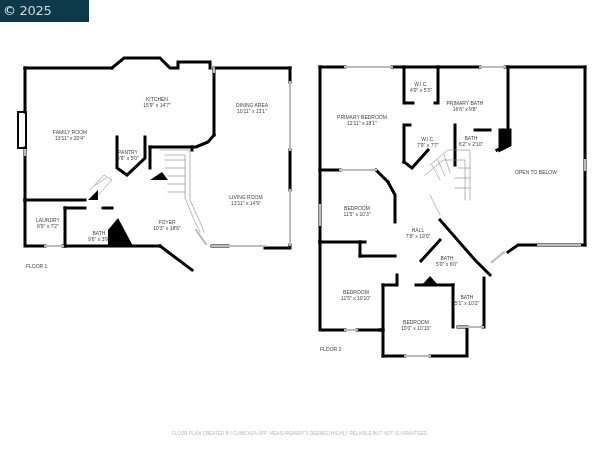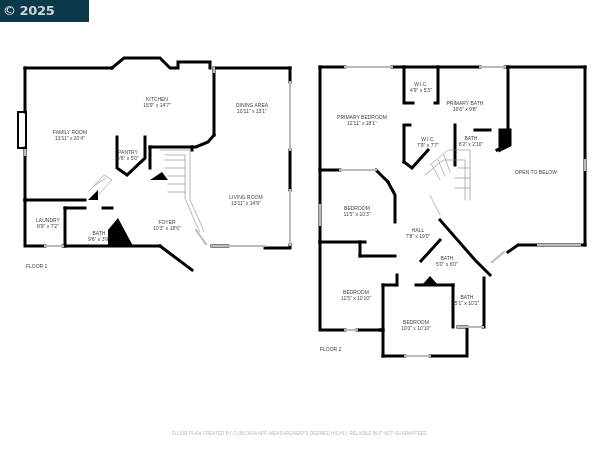--- a/index.html
+++ b/index.html
@@ -1,18 +1,18 @@
 <!DOCTYPE html>
 <html><head>
 <meta charset="utf-8">
 <style>
   html, body { margin: 0; padding: 0; background: #ffffff; }
   body { width: 600px; height: 450px; position: relative; overflow: hidden; font-family: "Liberation Sans", sans-serif; }
   .badge { position: absolute; left: 0; top: 0; width: 89px; height: 22px; background: #0d3a4a; color: #ffffff; font-family: "DejaVu Sans", sans-serif; font-size: 13px; line-height: 22px; padding-left: 3px; box-sizing: border-box; letter-spacing: -0.3px; }
-  .badge b { font-weight: bold; color: #d0d6da; text-align: center; }
+  .badge b { font-weight: normal; color: #d0d6da; text-align: center; }
   svg { position: absolute; left: 0; top: 0; }
   .lbl { font-family: "Liberation Sans", sans-serif; font-size: 5px; fill: #444; text-anchor: middle; }
   .floorlbl { font-family: "Liberation Sans", sans-serif; font-size: 5px; fill: #444; }
   .footer { position: absolute; left: 0; width: 600px; top: 431px; text-align: center; font-size: 4.5px; color: #b8b8b8; letter-spacing: 0.1px; }
 </style>
 </head>
 <body>
 
 <div class="badge">
   <span>©</span>

